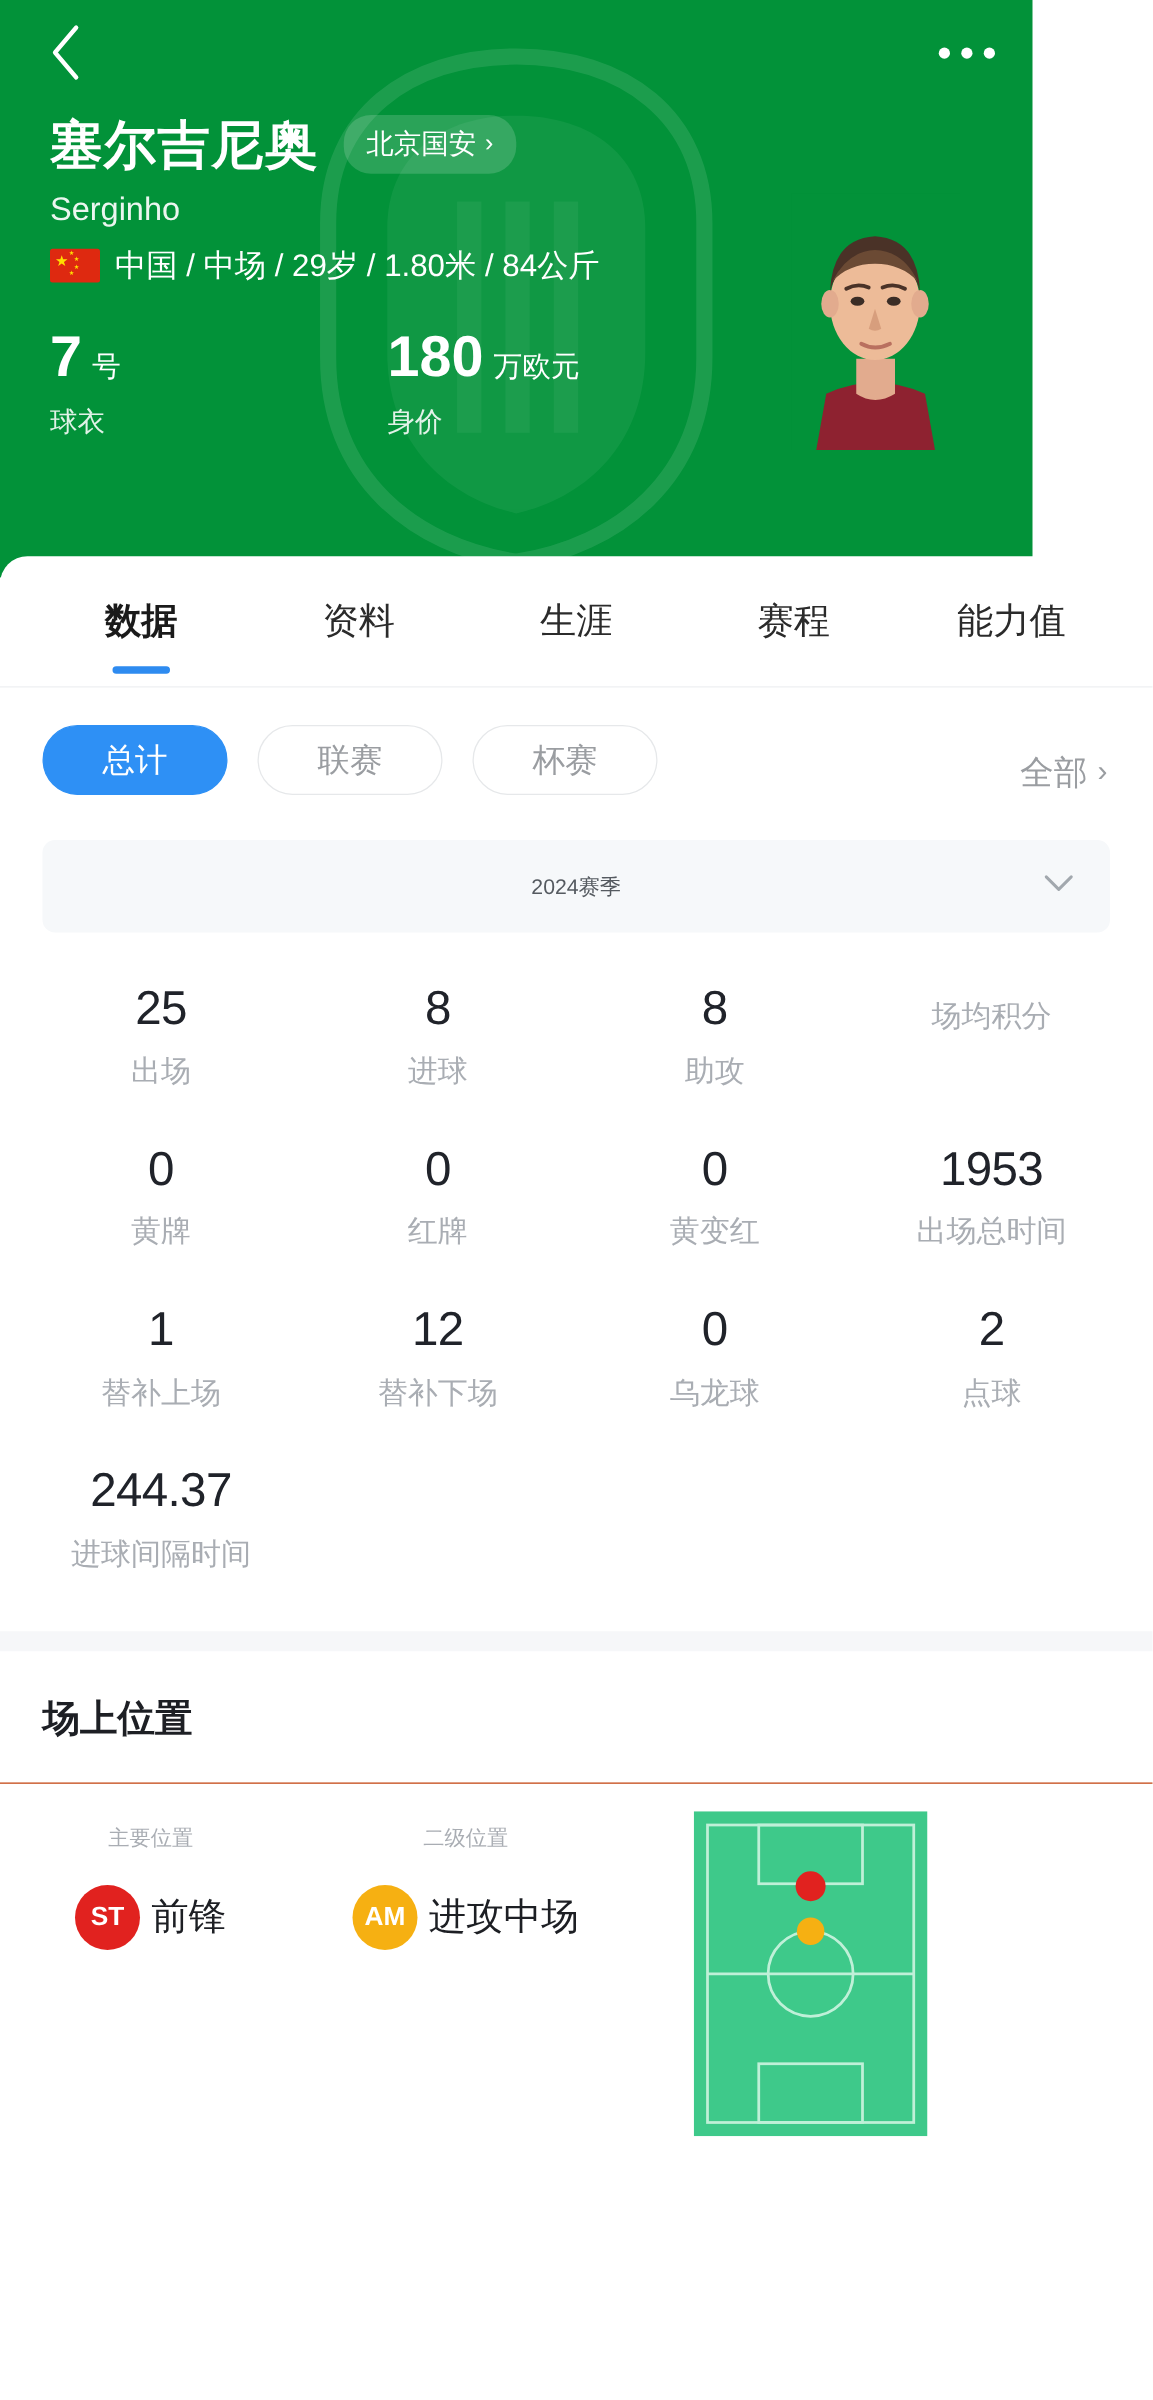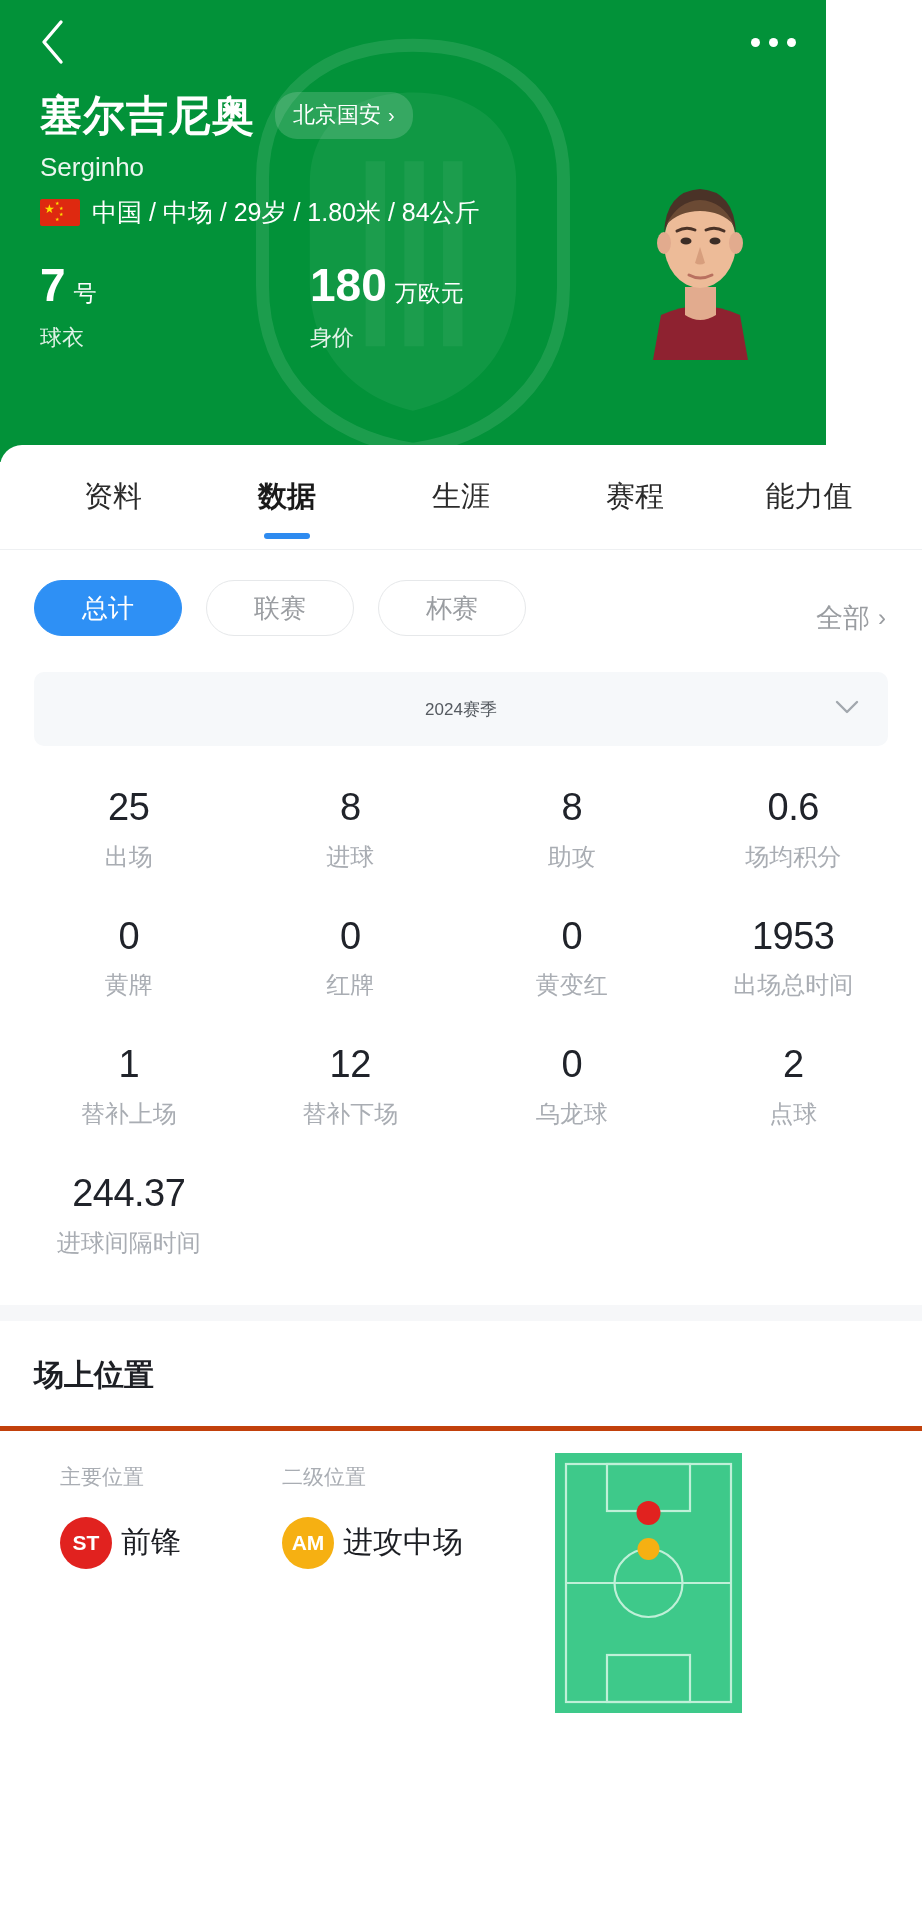--- a/index.html
+++ b/index.html
@@ -213,34 +213,34 @@
   .gap-band{
     margin-top:46px;
     height:16px;
     background:#f6f7f9;
   }
 
   
   .section-title{
     padding:34px 34px 30px 34px;
     font-size:30px; font-weight:700; color:#1d1f24;
-    border-bottom:5px solid #c2410c;
+    border-bottom:1px solid #c2410c;
   }
   .position-area{
     position:relative;
     padding:32px 34px 0 34px;
     height:330px;
   }
   .pos-col{
     position:absolute; top:32px;
   }
   .pos-col.primary{ left:60px; }
   .pos-col.secondary{ left:282px; }
   .pos-heading{
-    font-size:21px; color:#a9adb3;
+    font-size:17px; color:#a9adb3;text-align:center;
   }
   .pos-body{
     margin-top:26px;
     display:flex; align-items:center; gap:9px;
   }
   .pos-badge{
     width:52px; height:52px; border-radius:50%;
     display:flex; align-items:center; justify-content:center;
     font-size:21px; font-weight:700; color:#ffffff;
   }
@@ -339,26 +339,26 @@
       <path d="M73 75 q9 -4 18 1" stroke="#4a3227" stroke-width="3" fill="none" stroke-linecap="round"></path>
       <path d="M67 92 l-5 16 q5 3 10 0 z" fill="#d79e7d"></path>
       <path d="M56 120 q11 6 23 0" stroke="#b9705f" stroke-width="3" fill="none" stroke-linecap="round"></path>
     </g>
   </svg>
 </div>
 
 <div class="sheet">
 
   <div class="tabs">
-    <div class="tab">
-      <span>资料</span>
-    </div>
     <div class="tab active">
       <span>数据</span>
       <span class="underline"></span>
+    </div>
+    <div class="tab">
+      <span>资料</span>
     </div>
     <div class="tab">
       <span>生涯</span>
     </div>
     <div class="tab">
       <span>赛程</span>
     </div>
     <div class="tab">
       <span>能力值</span>
     </div>
@@ -396,21 +396,20 @@
     </div>
     <div class="stat">
       <div class="stat-value">8</div>
       <div class="stat-label">进球</div>
     </div>
     <div class="stat">
       <div class="stat-value">8</div>
       <div class="stat-label">助攻</div>
     </div>
     <div class="stat">
-      <div class="stat-value">0.6</div>
       <div class="stat-label">场均积分</div>
     </div>
 
     <div class="stat">
       <div class="stat-value">0</div>
       <div class="stat-label">黄牌</div>
     </div>
     <div class="stat">
       <div class="stat-value">0</div>
       <div class="stat-label">红牌</div>

